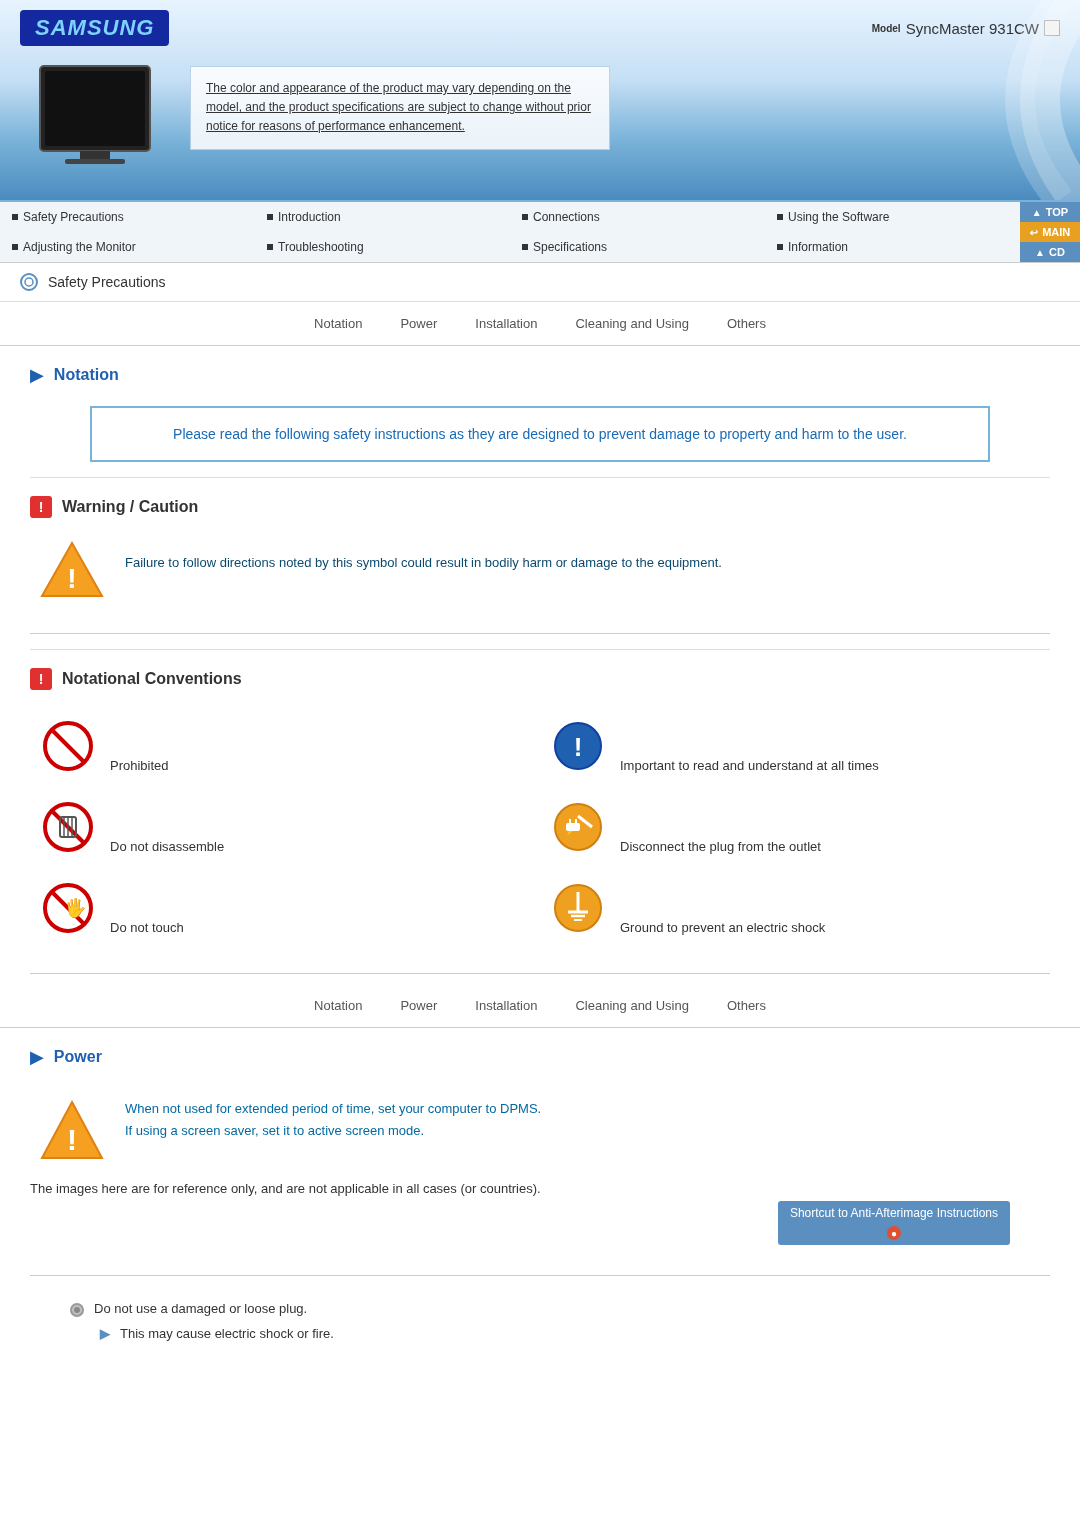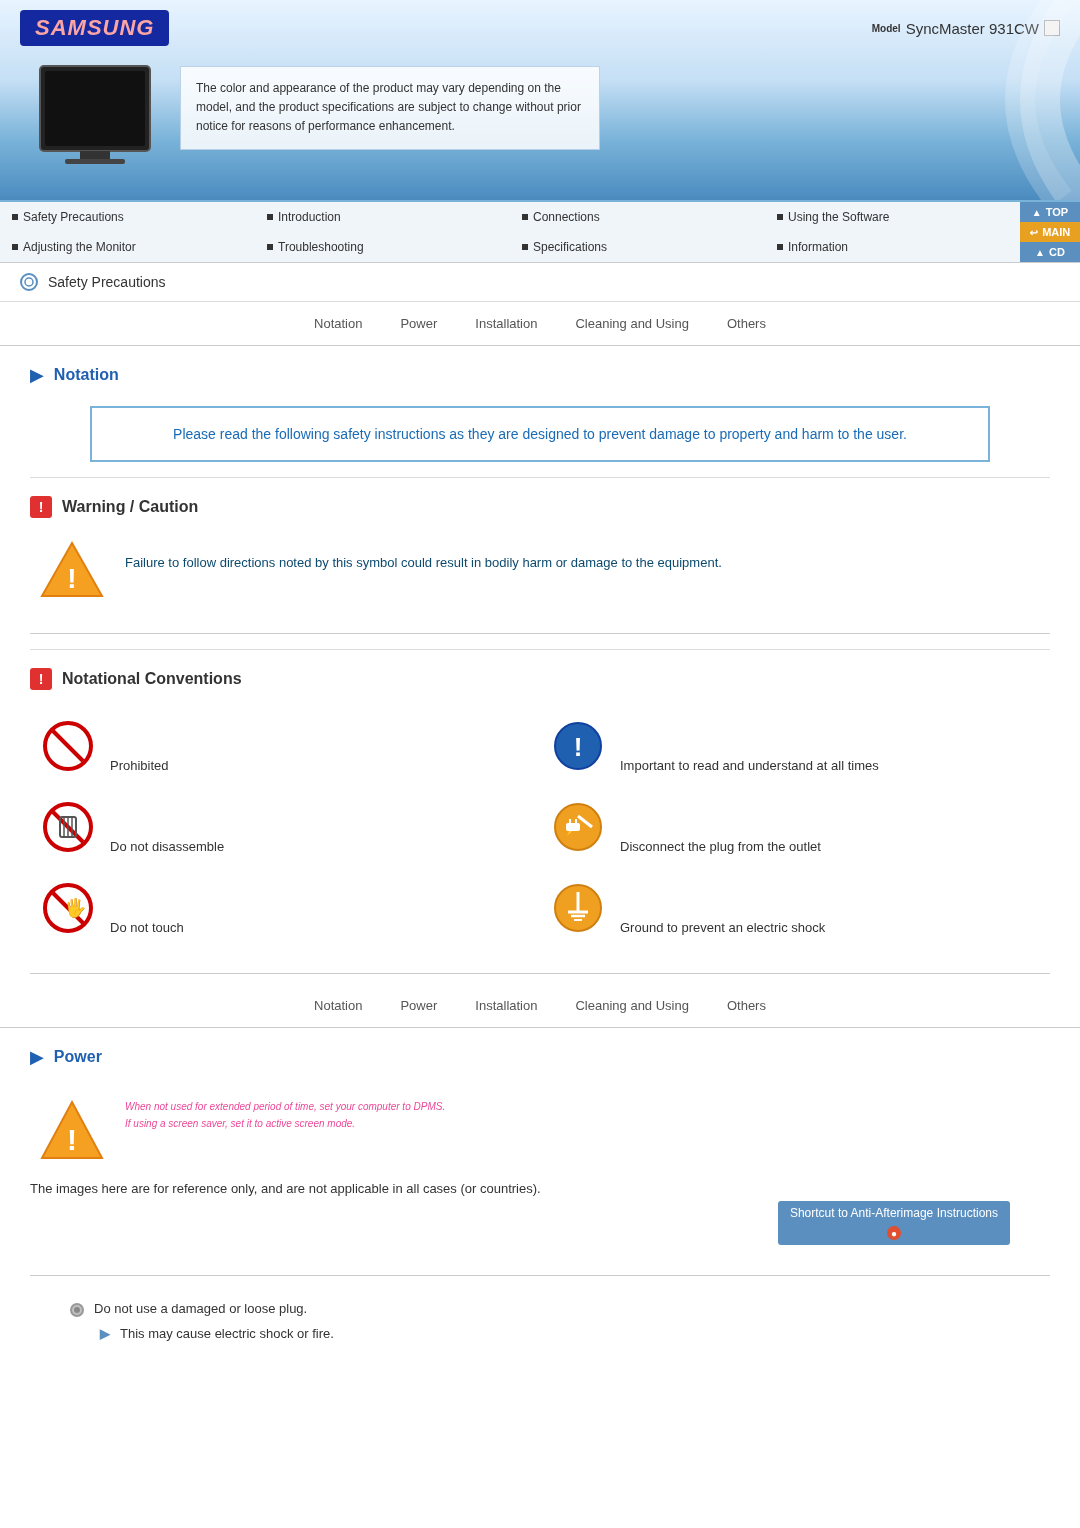--- a/index.html
+++ b/index.html
@@ -21,41 +21,42 @@
       overflow: hidden;
     }
     .header-top {
       display: flex;
       justify-content: space-between;
       align-items: center;
       margin-bottom: 10px;
     }
     .samsung-logo {
       background: #1428a0;
-      color: #fca5a5;
+      color: #7dd3fc;
       font-size: 22px;
       font-weight: bold;
       font-style: italic;
       padding: 5px 15px;
       border-radius: 4px;
       letter-spacing: 1px;
     }
     .model-label {
       font-weight: bold;
       font-size: 10px;
       color: #333;
     }
     .model-value {
       font-size: 15px;
       color: #333;
     }
     .header-content {
       display: flex;
       align-items: flex-start;
-      gap: 10px;
+      gap: 20px;
+      text-decoration: underline;
     }
     .monitor-img {
       width: 150px;
       height: 130px;
       flex-shrink: 0;
     }
     .header-text-box {
       background: rgba(255,255,255,0.85);
       border: 1px solid rgba(100,150,200,0.4);
       padding: 12px 15px;
@@ -277,24 +278,23 @@
     .power-section {
       padding: 10px 0;
     }
     .power-row {
       display: flex;
       align-items: flex-start;
       gap: 20px;
       padding: 10px 0 10px 10px;
     }
     .power-desc {
-      font-size: 10px;
-      color: #ec4899;
+      font-size: 13px;
+      color: #0369a1;
       line-height: 1.7;
-      font-style: italic;
     }
     .reference-text {
       font-size: 13px;
       color: #333;
       padding: 8px 0 5px 0;
     }
     .shortcut-btn {
       display: inline-flex;
       align-items: center;
       gap: 6px;

